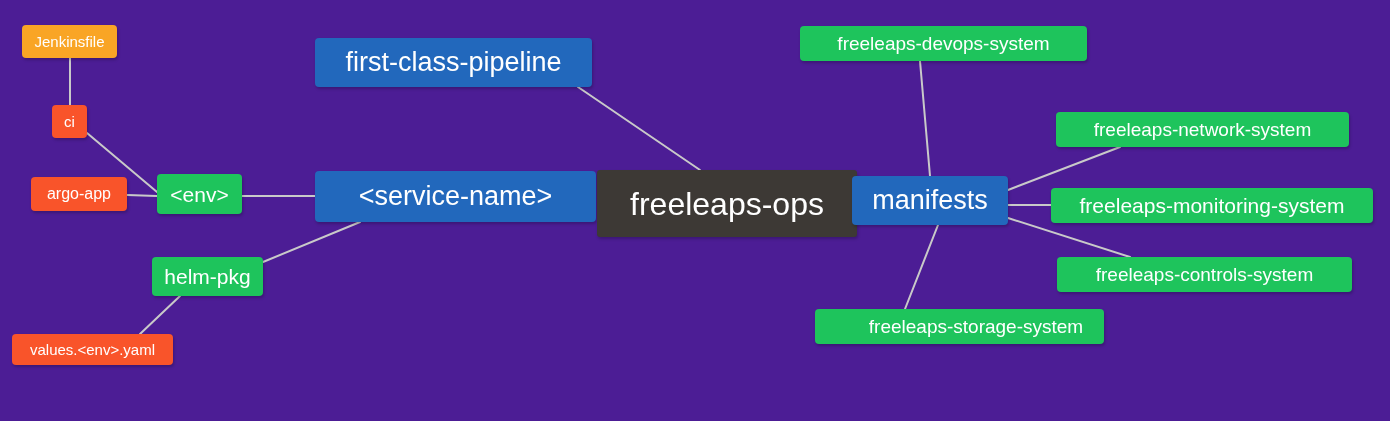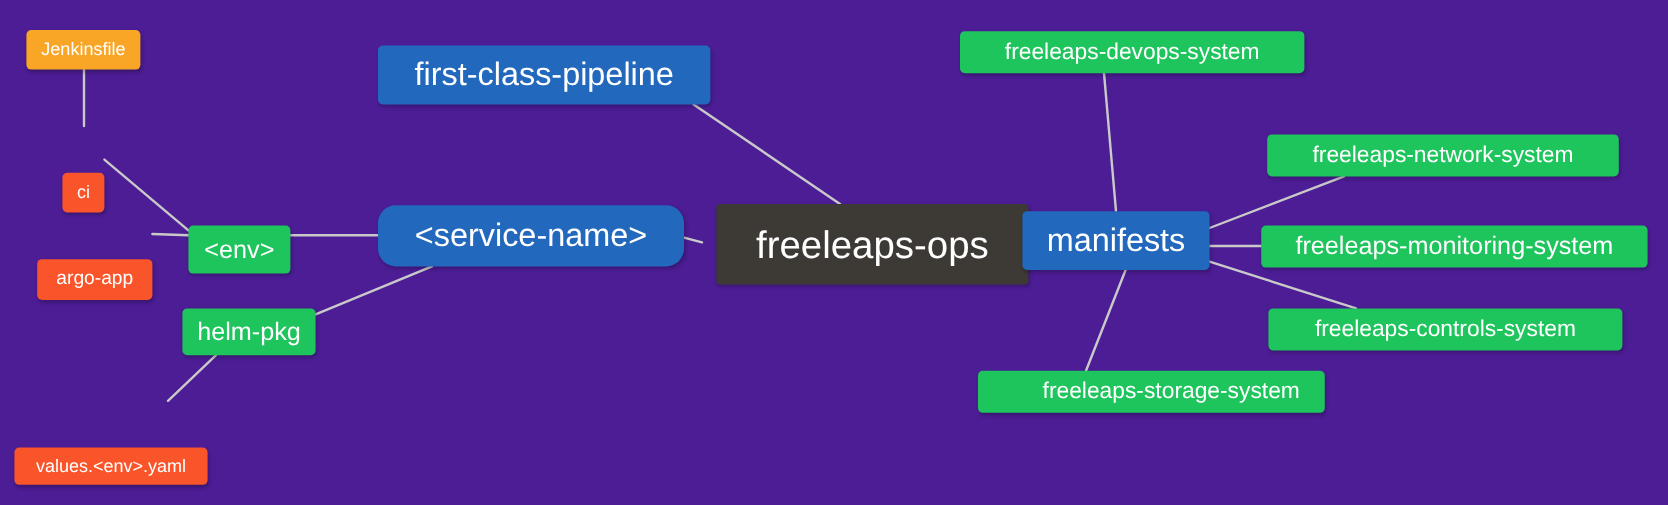--- a/index.html
+++ b/index.html
@@ -45,21 +45,21 @@
     box-shadow: 1px 2px 3px rgba(0,0,0,0.22);
     user-select: none;
   }
   .node.root {
     background: #3d3935;
     border-radius: 3px;
   }
   .node.blue   { background: #2268bc; }
   .node.green  { background: #1ec45c; }
   .node.orange { background: #f9a525; }
-  .node.red    { background: #f9542a; margin-top: 39px; }
+  .node.red    { background: #f9542a; }
 </style>
 </head>
 <body>
 
 <div id="canvas">
   <svg id="edges" viewBox="0 0 1390 421" xmlns="http://www.w3.org/2000/svg">
       <line x1="70" y1="58" x2="70" y2="105"></line>
       <line x1="87" y1="133" x2="157" y2="192"></line>
       <line x1="127" y1="195" x2="157" y2="196"></line>
       <line x1="242" y1="196" x2="315" y2="196"></line>
@@ -77,33 +77,33 @@
   <div id="node-layer">
       <div class="node orange" style="left: 22px; top: 25px; width: 95px; height: 33px; font-size: 15px;">
         <span>Jenkinsfile</span>
       </div>
       <div class="node red" style="left: 52px; top: 105px; width: 35px; height: 33px; font-size: 15px;">
         <span>ci</span>
       </div>
       <div class="node red" style="left: 31px; top: 177px; width: 96px; height: 34px; font-size: 16px;">
         <span>argo-app</span>
       </div>
-      <div class="node green" style="left: 157px; top: 188px; width: 85px; height: 40px; font-size: 21px;">
+      <div class="node green" style="left: 157px; top: 174px; width: 85px; height: 40px; font-size: 21px;">
         <span>&lt;env&gt;</span>
       </div>
       <div class="node green" style="left: 152px; top: 257px; width: 111px; height: 39px; font-size: 21px;">
         <span>helm-pkg</span>
       </div>
       <div class="node red" style="left: 12px; top: 334px; width: 161px; height: 31px; font-size: 15px;">
         <span>values.&lt;env&gt;.yaml</span>
       </div>
       <div class="node blue" style="left: 315px; top: 38px; width: 277px; height: 49px; font-size: 27px;">
         <span>first-class-pipeline</span>
       </div>
-      <div class="node blue" style="left: 315px; top: 171px; width: 255px; height: 51px; font-size: 27px; border-radius: 15px;">
+      <div class="node blue" style="left: 315px; top: 171px; width: 281px; height: 51px; font-size: 27px;">
         <span>&lt;service-name&gt;</span>
       </div>
       <div class="node root" style="left: 597px; top: 170px; width: 260px; height: 67px; font-size: 32px;">
         <span>freeleaps-ops</span>
       </div>
       <div class="node blue" style="left: 852px; top: 176px; width: 156px; height: 49px; font-size: 27px;">
         <span>manifests</span>
       </div>
       <div class="node green" style="left: 800px; top: 26px; width: 287px; height: 35px; font-size: 19px;">
         <span>freeleaps-devops-system</span>

